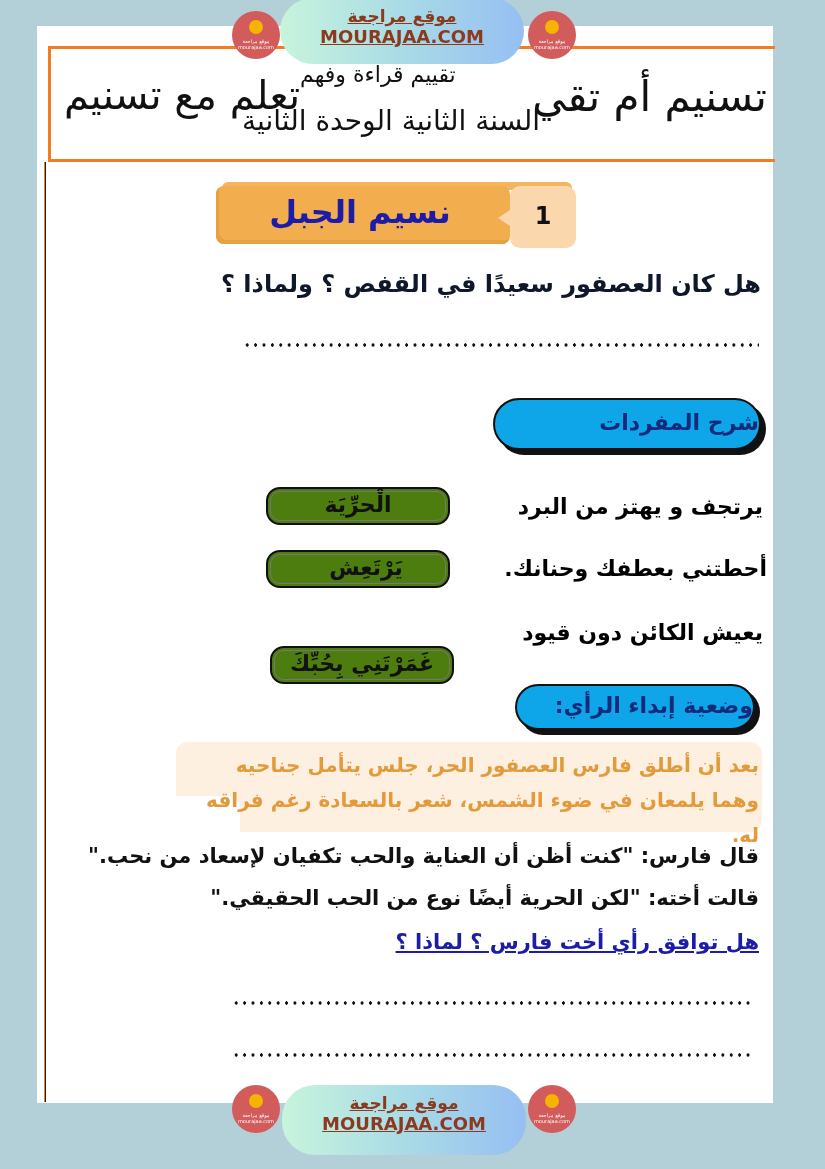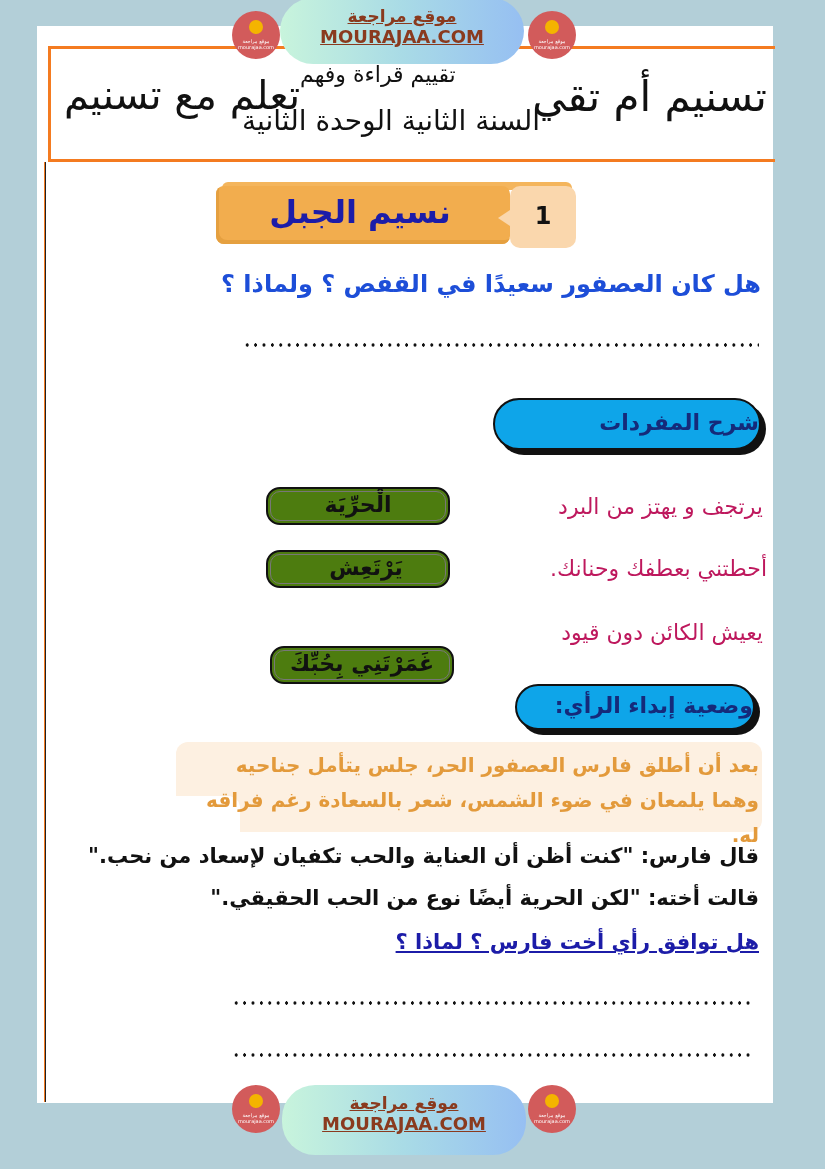--- a/index.html
+++ b/index.html
@@ -71,34 +71,34 @@
     position: absolute; left: 510px; top: 186px; width: 66px; height: 62px;
     background: #fad7ad; border-radius: 10px;
     font-size: 24px; font-weight: bold; color: #111; text-align: center; line-height: 60px;
   }
   .lesson-num::before {
     content: ""; position: absolute; left: -12px; top: 24px;
     border-right: 12px solid #fad7ad; border-top: 8px solid transparent; border-bottom: 8px solid transparent;
   }
   .question {
     position: absolute; right: 64px; top: 270px; font-size: 24px; font-weight: bold;
-    color: #1d4ed8; direction: rtl; white-space: nowrap;
+    color: #0f172a; direction: rtl; white-space: nowrap;
   }
   .dots {
     position: absolute; height: 6px;
     background-image: radial-gradient(circle, #111 1.6px, transparent 1.8px);
     background-size: 8.4px 6px; background-repeat: repeat-x;
   }
   .pill {
     position: absolute; background: #0ea5e9; border: 2px solid #111;
     border-radius: 28px; box-shadow: 5px 5px 0 #111;
     text-align: right; font-weight: bold; color: #152a7a; direction: rtl;
   }
   .def {
-    position: absolute; right: 62px; font-size: 22px; font-weight: normal; color: #be185d;
+    position: absolute; right: 62px; font-size: 22px; font-weight: bold; color: #000000;
     direction: rtl; white-space: nowrap;
   }
   .word-frame {
     position: absolute; left: 266px; width: 184px; height: 38px;
     border: 2px solid #111; border-radius: 14px;
     outline: 1px solid #777; outline-offset: -5px;
     text-align: center; font-size: 22px; font-weight: bold; color: #111;
     line-height: 32px; direction: rtl; background: #4d7c0f;
   }
   .story-box {

